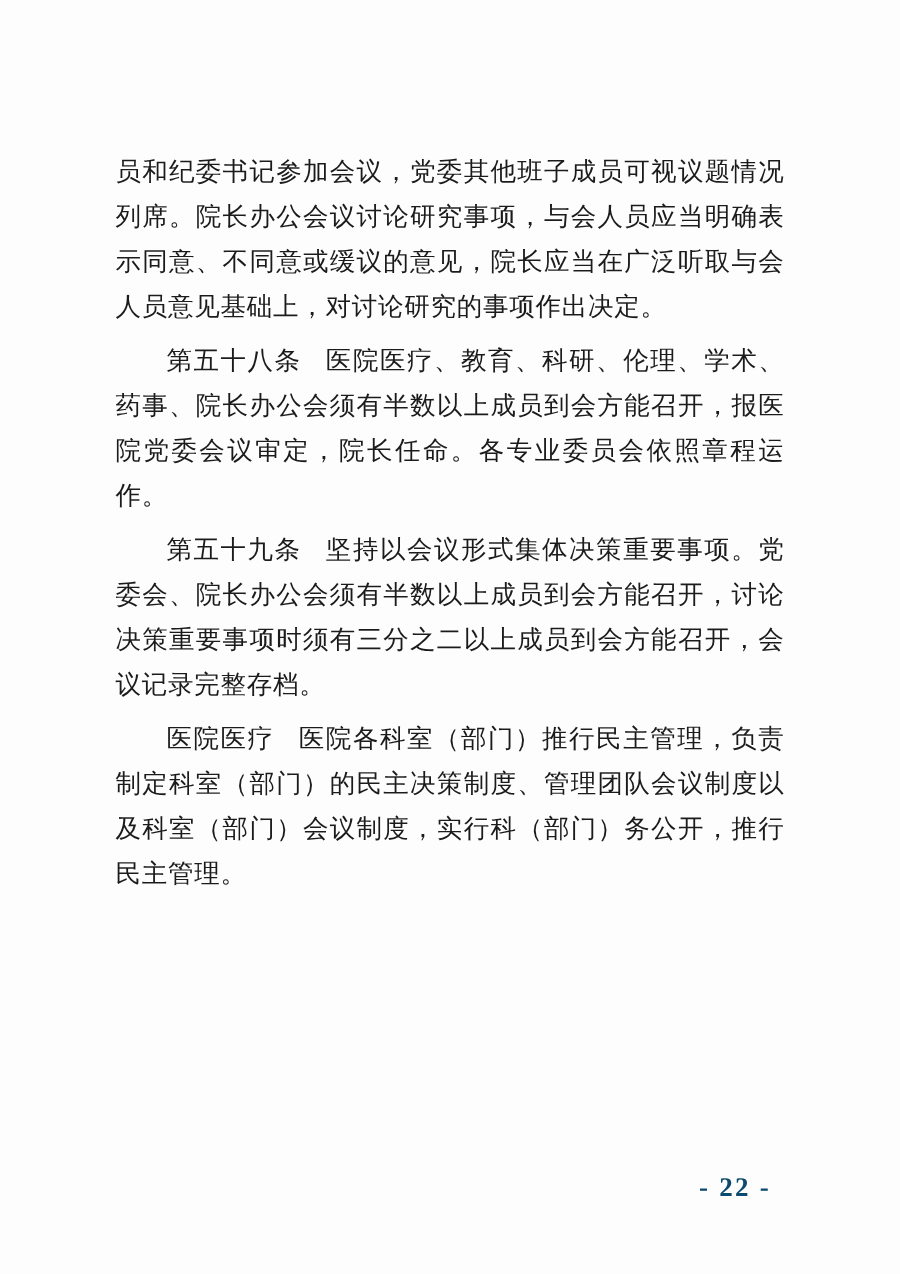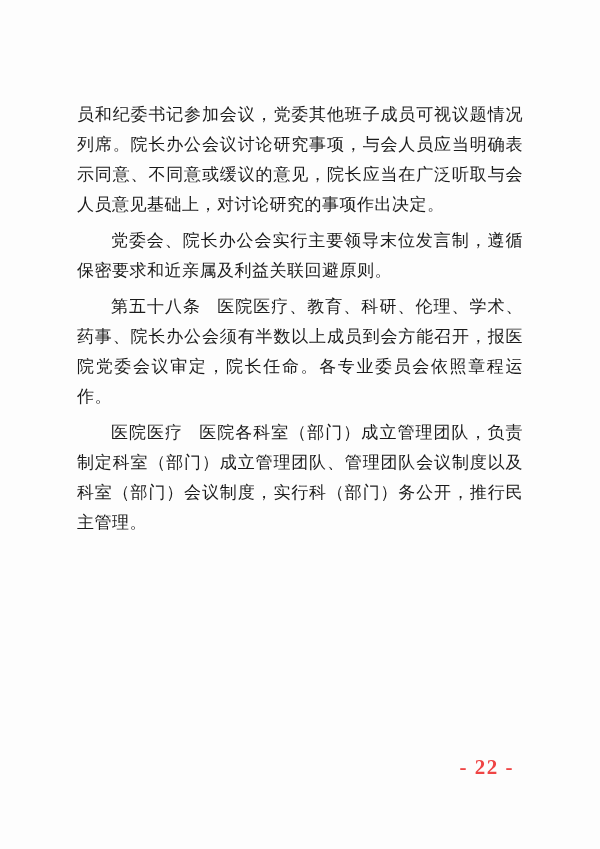--- a/index.html
+++ b/index.html
@@ -24,37 +24,37 @@
     margin: 0 0 6px 0;
     font-size: 17px;
     line-height: 30px;
     text-align: justify;
     letter-spacing: 0.5px;
   }
   p.para.indent { text-indent: 2em; }
   .term { font-weight: normal; margin-right: 0.95em; }
   .page-number {
     position: absolute;
-    top: 755px; right: 86px;
-    font-size: 21px;
+    top: 781px; right: 86px;
+    font-size: 18px;
     font-weight: bold;
-    color: #ef4444;
+    color: #0c4a6e;
     letter-spacing: 1.5px;
     font-family: "Liberation Serif", "DejaVu Serif", serif;
   }
 </style>
 </head>
 <body>
 
 <div class="page">
   <div class="content" id="paragraphs">
   <p class="para"><span>员和纪委书记参加会议，党委其他班子成员可视议题情况列席。院长办公会议讨论研究事项，与会人员应当明确表示同意、不同意或缓议的意见，院长应当在广泛听取与会人员意见基础上，对讨论研究的事项作出决定。</span></p>
 
 
-  <p class="para indent"><span>党委会、院长办公会实行主要领导末位发言制，遵循保密要求和近亲属及利益关联回避原则。</span></p>
 
   <p class="para indent"><b class="term">第五十八条</b><span>医院医疗、教育、科研、伦理、学术、药事、院长办公会须有半数以上成员到会方能召开，报医院党委会议审定，院长任命。各专业委员会依照章程运作。</span></p>
 
+  <p class="para indent"><b class="term">第五十九条</b><span>坚持以会议形式集体决策重要事项。党委会、院长办公会须有半数以上成员到会方能召开，讨论决策重要事项时须有三分之二以上成员到会方能召开，会议记录完整存档。</span></p>
 
-  <p class="para indent"><b class="term">医院医疗</b><span>医院各科室（部门）成立管理团队，负责制定科室（部门）成立管理团队、管理团队会议制度以及科室（部门）会议制度，实行科（部门）务公开，推行民主管理。</span></p>
+  <p class="para indent"><b class="term">医院医疗</b><span>医院各科室（部门）推行民主管理，负责制定科室（部门）的民主决策制度、管理团队会议制度以及科室（部门）会议制度，实行科（部门）务公开，推行民主管理。</span></p>
 </div>
   <div class="page-number">- 22 -</div>
 </div>
 
 </body></html>

